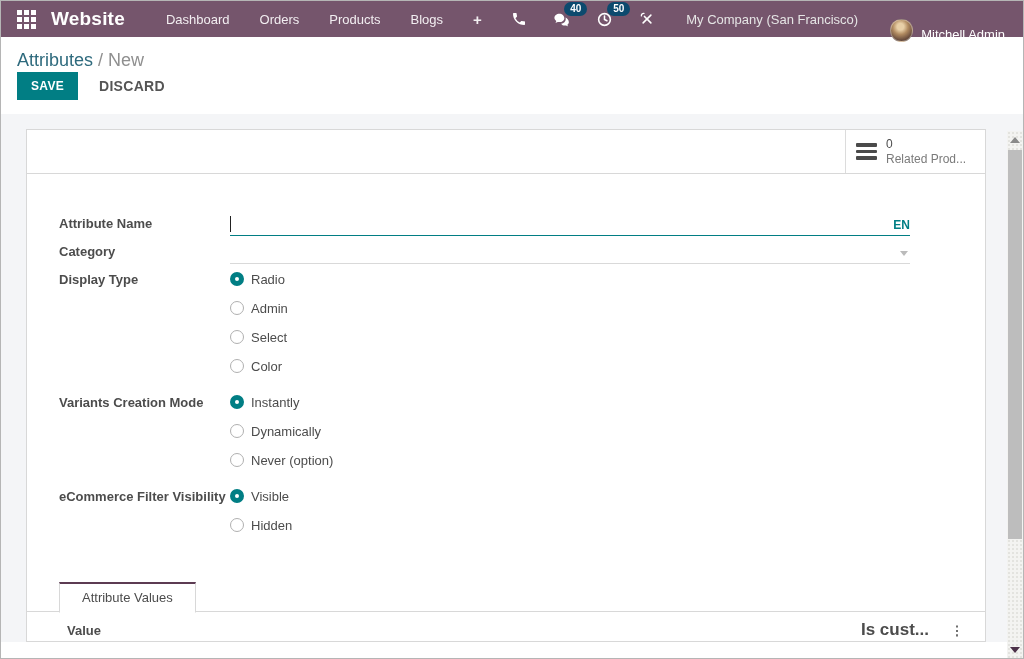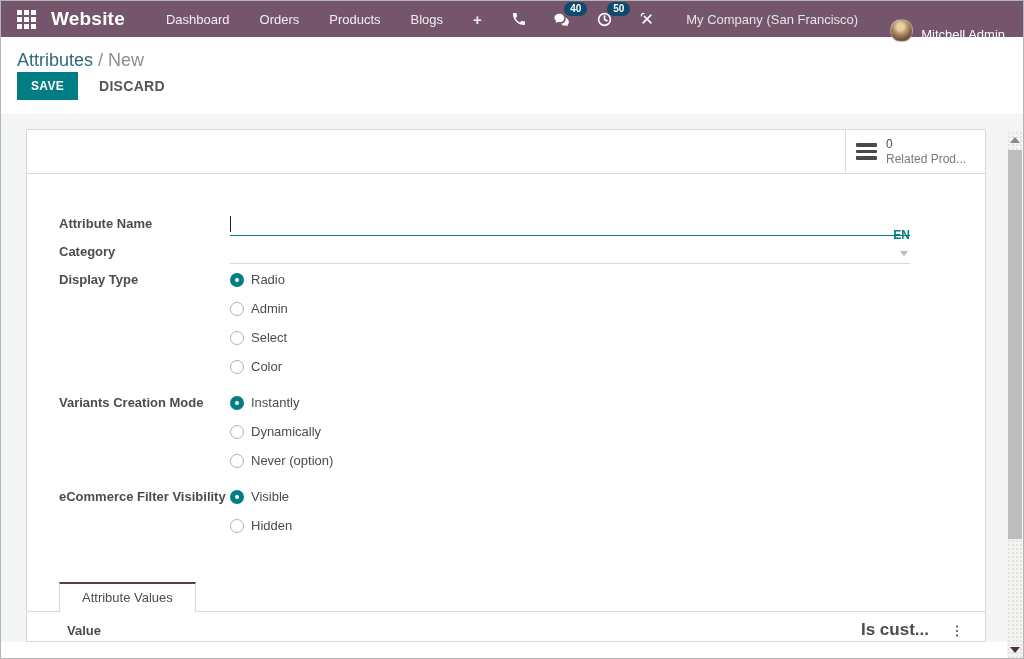--- a/index.html
+++ b/index.html
@@ -68,30 +68,30 @@
   .stat-count { color: #4c4c4c; }
   .stat-label { color: #7a7a7a; white-space: nowrap; }
 
   .sheet-body { padding: 40px 40px 0 32px; }
   .field-row { display: flex; margin-bottom: 6px; }
   .field-label { width: 171px; flex: none; font-size: 13px; font-weight: 700; color: #4c4c4c; padding-top: 2px; }
   .field-widget { flex: 1; max-width: 680px; position: relative; }
 
   .input-line { height: 22px; border-bottom: 1px solid #017E84; position: relative; cursor: text; }
   .cursor-bar { position: absolute; left: 0; top: 2px; width: 1px; height: 16px; background: #222; }
-  .lang-tag { position: absolute; right: 0; top: 14px; font-size: 12px; font-weight: 600; color: #017E84; cursor: pointer; }
+  .lang-tag { position: absolute; right: 0; top: 4px; font-size: 12px; font-weight: 600; color: #017E84; cursor: pointer; }
 
   .select-line { height: 22px; border-bottom: 1px solid #d9d9d9; position: relative; cursor: pointer; }
   .caret-down {
     position: absolute; right: 2px; top: 9px; width: 0; height: 0;
     border-left: 4px solid transparent; border-right: 4px solid transparent; border-top: 5px solid #bbb;
   }
 
   .radio-group { padding-top: 1px; }
-  .radio-option { display: flex; align-items: flex-end; height: 16px; margin-bottom: 13px; cursor: pointer; }
+  .radio-option { display: flex; align-items: center; height: 16px; margin-bottom: 13px; cursor: pointer; }
   .radio { width: 14px; height: 14px; border-radius: 50%; border: 1px solid #b0b0b0; background: #fff; margin-right: 7px; flex: none; }
   .radio.sel { border: 5px solid #017E84; }
   .radio-label { font-size: 13px; color: #4c4c4c; }
 
   
   .notebook { margin: 36px -40px 0 -32px; }
   .tab-bar { position: relative; padding-left: 32px; }
   .tab-bar::after { content: ""; position: absolute; left: 0; right: 0; bottom: 0; height: 1px; background: #d8d8d8; }
   .tab {
     display: inline-block; position: relative; z-index: 2; background: #fff;

